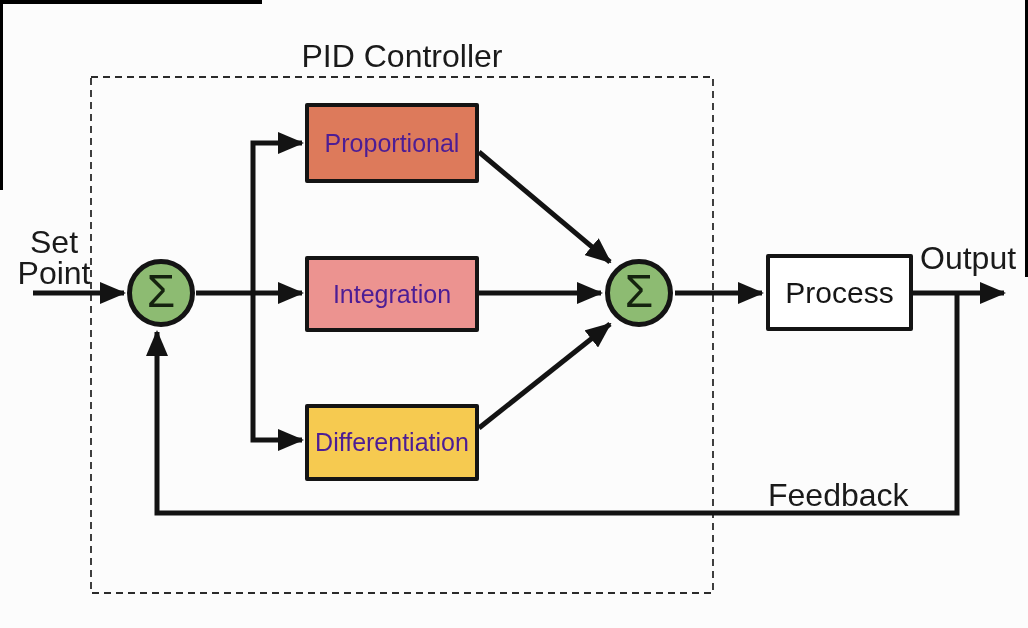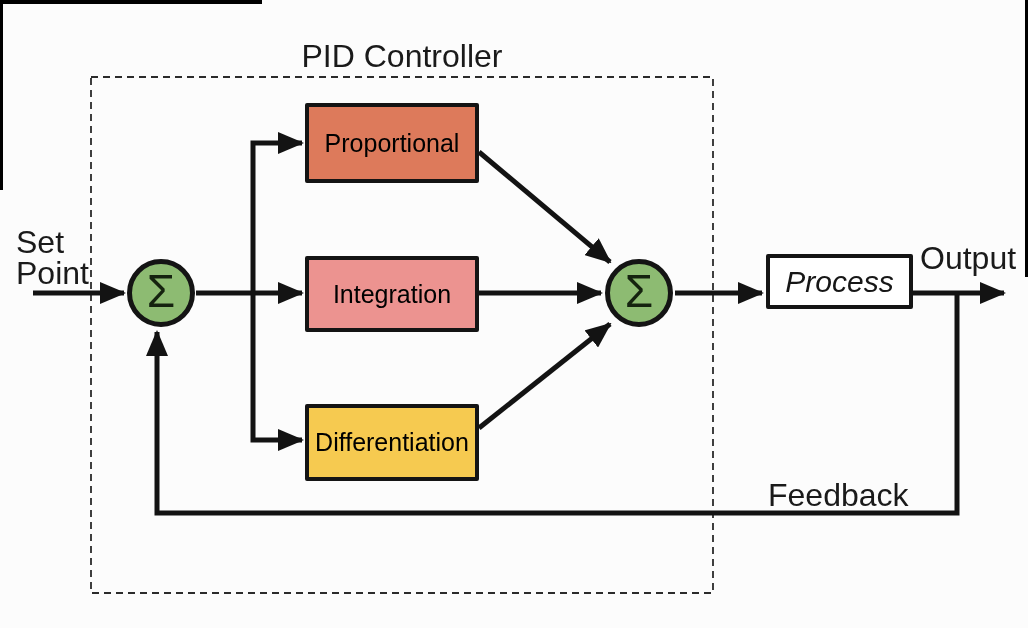--- a/index.html
+++ b/index.html
@@ -44,20 +44,21 @@
   .title {
     left: 91px;
     top: 41px;
     width: 622px;
     text-align: center;
   }
   .setpoint {
     left: 16px;
     top: 227px;
     width: 76px;
+    text-align: center;
     white-space: normal;
   }
   .output-label {
     left: 920px;
     top: 243px;
     width: 96px;
     text-align: center;
   }
   .feedback-label {
     left: 768px;
@@ -66,27 +67,27 @@
     text-align: left;
   }
   .block {
     position: absolute;
     box-sizing: border-box;
     border: 4px solid #141414;
     border-radius: 2px;
     display: flex;
     align-items: center;
     justify-content: center;
-    color: #000000;
+    color: #4c1d95;
     font-size: 25px;
   }
   .block-proportional   { left: 305px; top: 103px; width: 174px; height: 80px; }
   .block-integration    { left: 305px; top: 256px; width: 174px; height: 76px; }
   .block-differentiation{ left: 305px; top: 404px; width: 174px; height: 77px; }
-  .block-process        { left: 766px; top: 254px; width: 147px; height: 55px; font-size: 30px; color:#161616;font-style:italic; }
+  .block-process        { left: 766px; top: 254px; width: 147px; height: 77px; font-size: 30px; color:#161616; }
   .sum {
     position: absolute;
     box-sizing: border-box;
     width: 68px;
     height: 68px;
     border: 5px solid #141414;
     border-radius: 50%;
     display: flex;
     align-items: center;
     justify-content: center;

